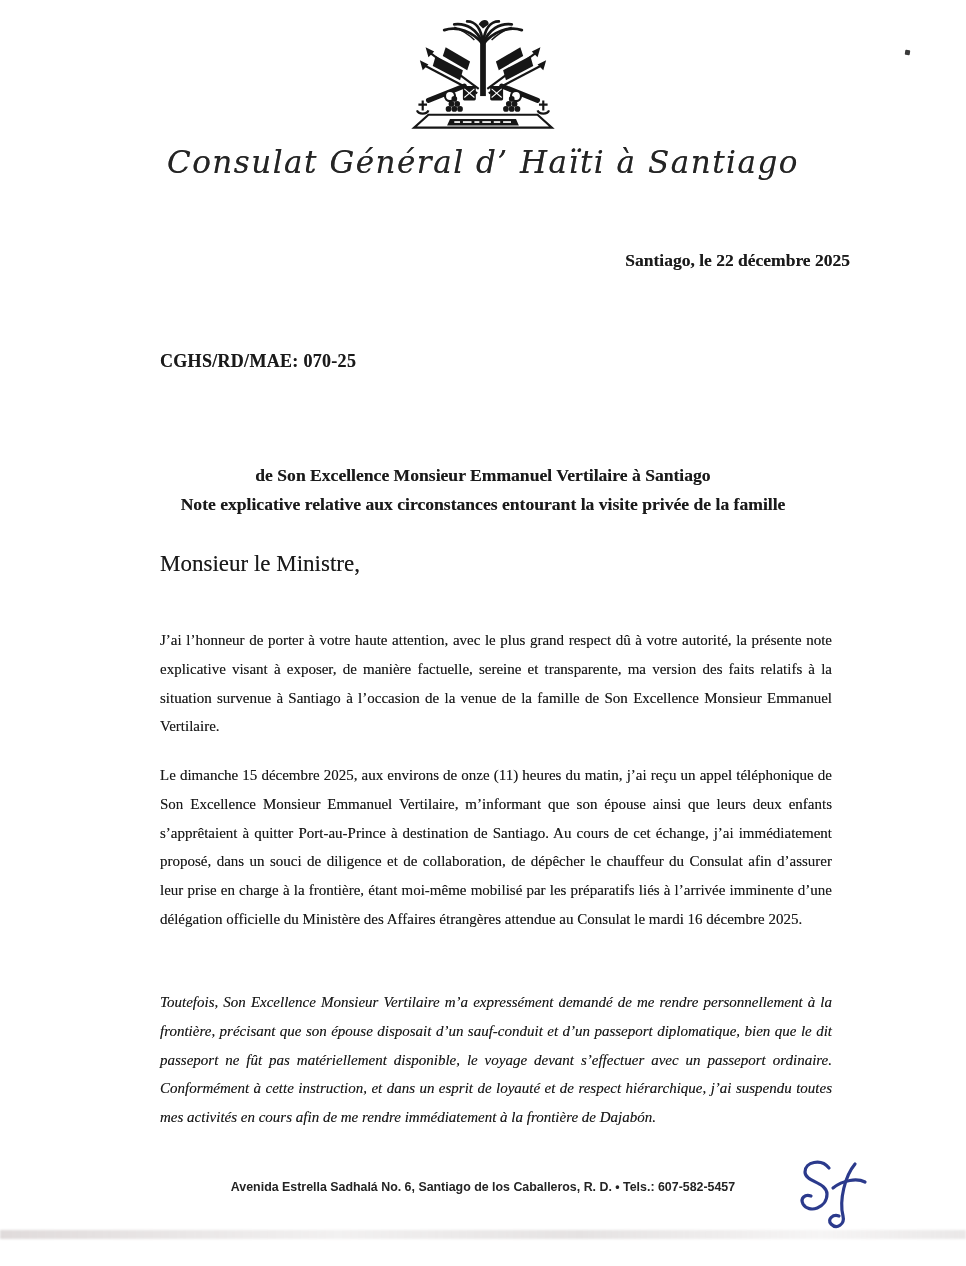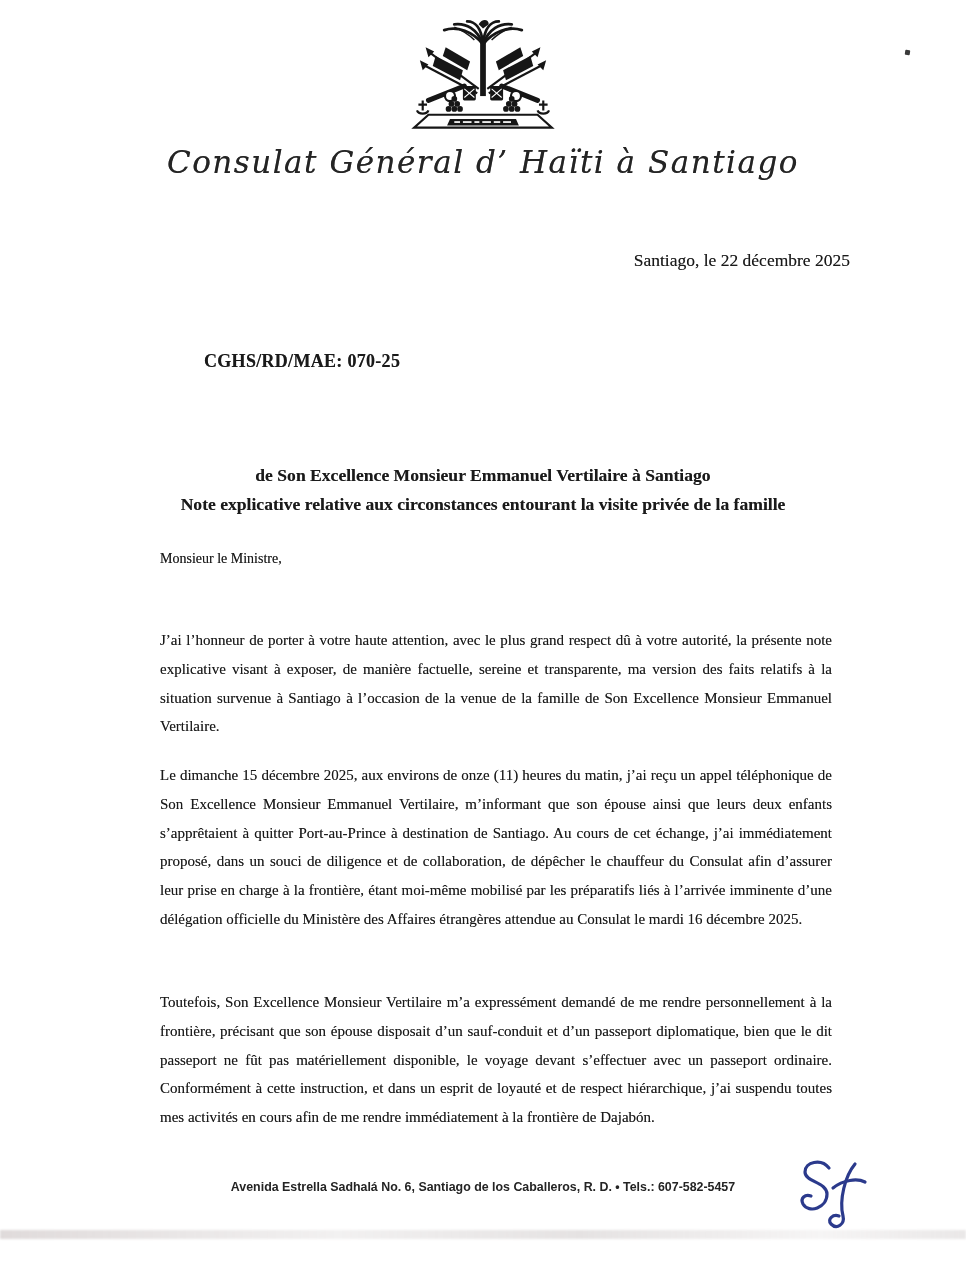--- a/index.html
+++ b/index.html
@@ -26,53 +26,52 @@
     font-family: "DejaVu Serif", serif;
     font-style: italic;
     font-size: 31px;
     letter-spacing: 1.5px;
     color: #242424;
   }
   .date-line {
     position: absolute;
     top: 250px; right: 116px;
     font-size: 17.5px;
-    font-weight: 400;
+    font-weight: 700;
   }
   .ref-line {
     position: absolute;
     top: 351px; left: 160px;
     font-size: 18px;
     font-weight: bold;
     letter-spacing: 0.3px;
-    margin-left: 44px;
   }
   .doc-title {
     position: absolute;
     top: 461px; left: 148px; width: 670px;
     text-align: center;
     font-weight: bold;
     font-size: 17.6px;
     line-height: 29px;
   }
   .salutation {
     position: absolute;
     top: 551px; left: 160px;
-    font-size: 14px;
+    font-size: 23px;
   }
   .body-par {
     position: absolute;
     left: 160px; width: 672px;
     font-size: 15px;
     line-height: 28.8px;
     text-align: justify;
   }
   .p1 { top: 626px; }
   .p2 { top: 761px; }
-  .p3 { top: 988px; }
+  .p3 { top: 988px; font-style: italic; }
 
   .footer {
     position: absolute;
     top: 1178px; left: 0; right: 0;
     text-align: center;
     font-family: "Liberation Sans", sans-serif;
     font-size: 12.4px;
     line-height: 18px;
     color: #242424;
     font-weight: 600;

